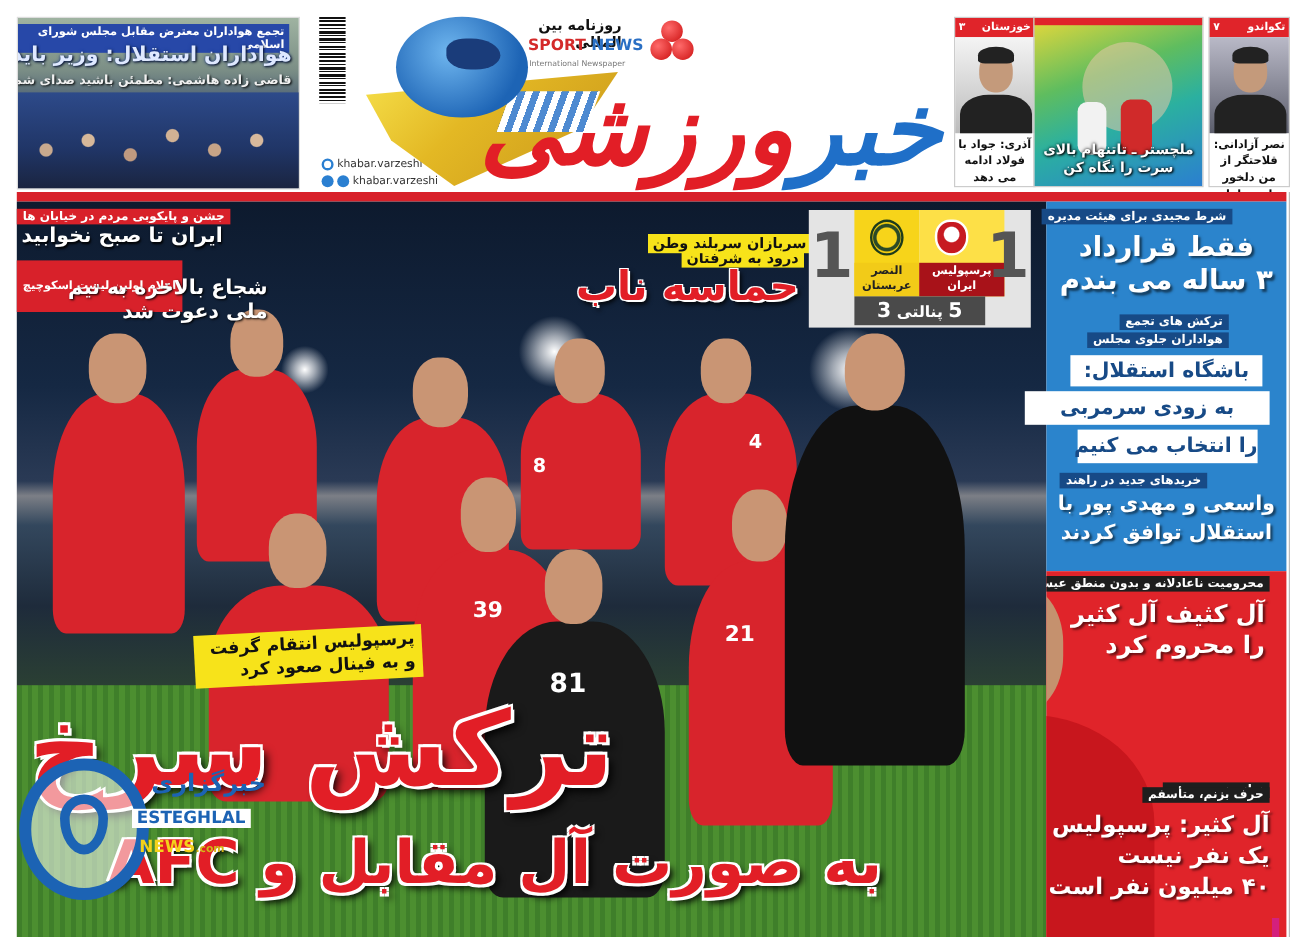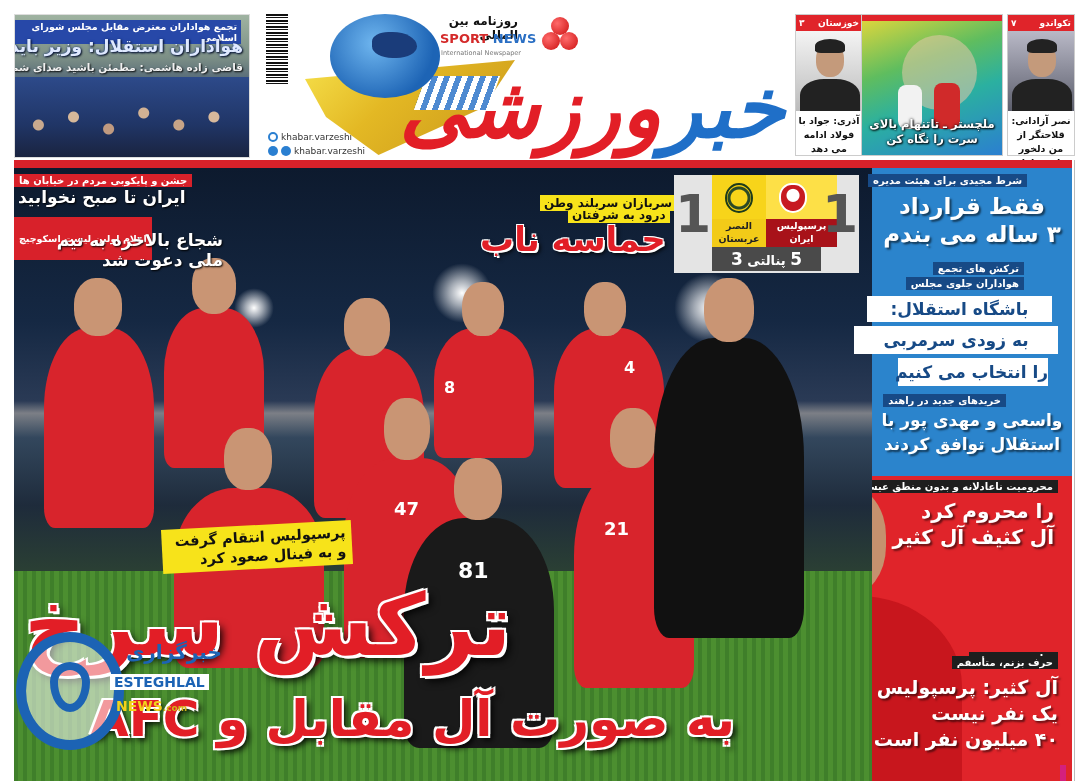--- a/index.html
+++ b/index.html
@@ -278,21 +278,21 @@
       <div class="h" style="left:30px;top:4px;width:42px;height:54px;"></div>
     <div class="n" style="left:70px;top:80px;font-size:16px;">4</div>
     </div>
   <div class="player" style="left:160px;top:260px;">
     <div class="b" style="left:0;top:60px;width:150px;height:180px;"></div>
       <div class="h" style="left:50px;top:0;width:48px;height:62px;"></div>
     </div>
   <div class="player" style="left:330px;top:230px;">
     <div class="b" style="left:0;top:60px;width:130px;height:200px;"></div>
       <div class="h" style="left:40px;top:0;width:46px;height:62px;"></div>
-    <div class="n" style="left:50px;top:100px;font-size:18px;">47</div>
+    <div class="n" style="left:50px;top:100px;font-size:18px;">39</div>
     </div>
   <div class="player" style="left:560px;top:240px;">
     <div class="b" style="left:0;top:60px;width:120px;height:220px;"></div>
       <div class="h" style="left:36px;top:0;width:46px;height:60px;"></div>
     <div class="n" style="left:30px;top:110px;font-size:18px;">21</div>
     </div>
   <div class="player" style="left:640px;top:110px;">
     <div class="b" style="left:0;top:60px;width:150px;height:300px;background:#111;"></div>
       <div class="h" style="left:50px;top:0;width:50px;height:64px;"></div>
     </div>
@@ -347,40 +347,40 @@
 </div>
 
 <div class="sb-blue">
   <div class="sb-kicker" style="right:45px;top:6px;">شرط مجیدی برای هیئت مدیره</div>
   <div class="sb-head" style="left:0;right:0;top:24px;font-size:23px;line-height:28px;">
     <div>فقط قرارداد</div>
     <div>۳ ساله می بندم</div>
   </div>
   <div class="sb-kicker" style="right:48px;top:94px;">ترکش های تجمع</div>
   <div class="sb-kicker" style="right:48px;top:109px;">هواداران جلوی مجلس</div>
-  <div class="sb-white" style="right:20px;top:128px;width:185px;font-size:17px;line-height:26px;">باشگاه استقلال:</div>
+  <div class="sb-white" style="right:20px;top:128px;width:160px;font-size:17px;line-height:26px;">باشگاه استقلال:</div>
   <div class="sb-white" style="right:14px;top:158px;width:204px;font-size:17px;line-height:28px;">به زودی سرمربی</div>
   <div class="sb-white" style="right:24px;top:190px;width:150px;font-size:17px;line-height:28px;">را انتخاب می کنیم</div>
   <div class="sb-kicker" style="right:66px;top:226px;">خریدهای جدید در راهند</div>
   <div class="sb-head" style="left:0;right:0;top:240px;font-size:17px;line-height:24px;">
     <div>واسعی و مهدی پور با</div>
     <div>استقلال توافق کردند</div>
   </div>
 </div>
 
 <div class="sb-red">
   <div class="sb-player">
     <div class="shirt"></div>
       <div class="head"></div>
 
   </div>
   <div class="sb-kicker dark" style="right:14px;top:4px;">محرومیت ناعادلانه و بدون منطق عیسی</div>
   <div class="sb-head" style="right:18px;top:22px;font-size:20px;line-height:26px;text-align:right;">
+    <div>آل کثیف آل کثیر</div>
     <div>را محروم کرد</div>
-    <div>آل کثیف آل کثیر</div>
   </div>
   <div class="sb-kicker dark" style="right:14px;top:164px;margin-top:12px;">زبانم نمی چرخد</div>
   <div class="sb-kicker dark" style="right:14px;top:180px;">حرف بزنم، متأسفم</div>
   <div class="sb-head" style="right:14px;top:198px;font-size:19px;line-height:26px;text-align:right;">
     <div>آل کثیر: پرسپولیس</div>
     <div>یک نفر نیست</div>
     <div>۴۰ میلیون نفر است</div>
   </div>
 </div>
 

